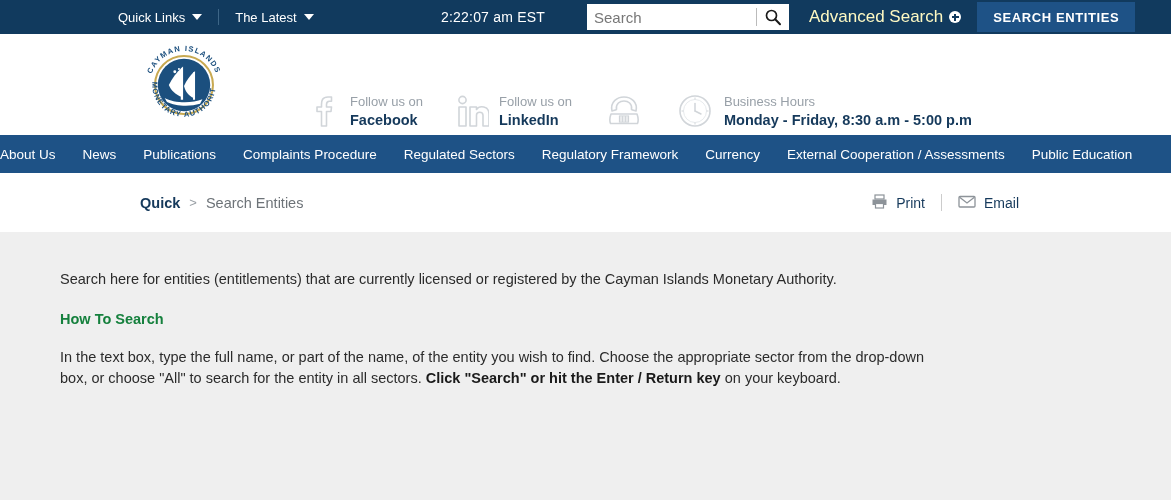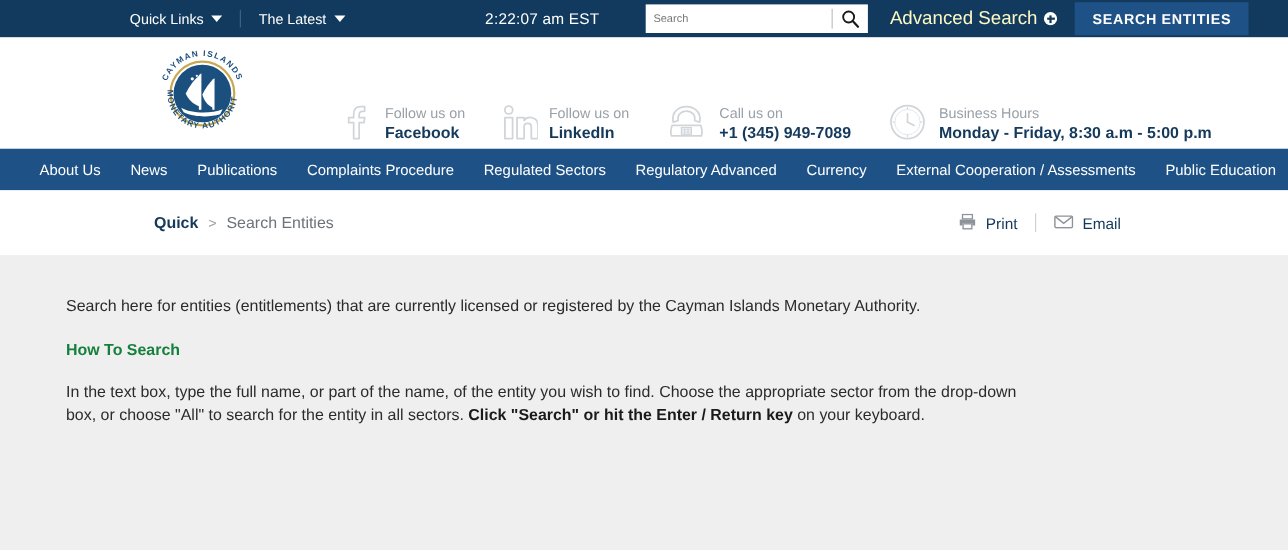--- a/index.html
+++ b/index.html
@@ -63,21 +63,21 @@
     width: 202px; height: 26px;
     background: #ffffff;
     display: flex;
     align-items: center;
     position: relative;
   }
   .searchbox input {
     border: 0; outline: 0;
     width: 160px; height: 24px;
     margin-left: 7px;
-    font-size: 10px;
+    font-size: 15px;
     font-family: "Liberation Sans", sans-serif;
     color: #333;
     background: transparent;
   }
   .searchbox input::placeholder { color: #777; }
   .sb-sep {
     position: absolute; right: 32px;
     width: 1px; height: 18px; background: #bbb;
   }
   .sb-icon {
@@ -147,21 +147,20 @@
   .c-top { font-size: 13px; color: #98a0a8; }
   .c-bot { font-size: 14.5px; color: #15395b; font-weight: bold; }
   .c-bot.link { color: #15395b; cursor: pointer; }
 
   
   .mainnav {
     height: 38px;
     background: #1e5286;
     display: flex;
     align-items: center;
-    padding-left: 36px;
   }
   .nav-item {
     color: #ffffff;
     font-size: 13.5px;
     margin-right: 27px;
     cursor: pointer;
     white-space: nowrap;
   }
   .nav-item:last-child { margin-right: 0; }
 
@@ -316,24 +315,20 @@
         <svg width="40" height="40" viewBox="0 0 40 40">
           <path d="M8 21 C6 12 13 7 20 7 C27 7 34 12 32 21 C30.5 20.5 28.5 20 27.5 19.5 C28.5 13.5 24 11 20 11 C16 11 11.5 13.5 12.5 19.5 C11.5 20 9.5 20.5 8 21 Z" fill="none" stroke="#c9ced3" stroke-width="1.6" stroke-linejoin="round"></path>
           <path d="M7 24 L33 24 C34.5 28 34.5 31 33.5 33.5 L6.5 33.5 C5.5 31 5.5 28 7 24 Z" fill="none" stroke="#c9ced3" stroke-width="1.6" stroke-linejoin="round"></path>
           <rect x="15.5" y="26" width="9" height="6" fill="none" stroke="#c9ced3" stroke-width="1.2"></rect>
           <line x1="18.5" y1="26" x2="18.5" y2="32" stroke="#c9ced3" stroke-width="0.9"></line>
           <line x1="21.5" y1="26" x2="21.5" y2="32" stroke="#c9ced3" stroke-width="0.9"></line>
           <line x1="15.5" y1="28" x2="24.5" y2="28" stroke="#c9ced3" stroke-width="0.9"></line>
           <line x1="15.5" y1="30" x2="24.5" y2="30" stroke="#c9ced3" stroke-width="0.9"></line>
         </svg>
       </span>
-      <span class="c-txt">
-        <div class="c-top">Call us on</div>
-        <div class="c-bot">+1 (345) 949-7089</div>
-      </span>
     </div>
 
     <div class="contact">
       <span class="c-icon">
         <svg width="38" height="40" viewBox="0 0 38 40">
           <circle cx="19" cy="21" r="15" fill="none" stroke="#c9ced3" stroke-width="1.6"></circle>
           <circle cx="19" cy="21" r="11.5" fill="none" stroke="#dfe3e6" stroke-width="0.9"></circle>
           <line x1="19" y1="21" x2="19" y2="13.5" stroke="#c9ced3" stroke-width="1.5" stroke-linecap="round"></line>
           <line x1="19" y1="21" x2="25" y2="24" stroke="#c9ced3" stroke-width="1.5" stroke-linecap="round"></line>
           <line x1="19" y1="7.5" x2="19" y2="9.5" stroke="#c9ced3" stroke-width="1"></line>
@@ -350,21 +345,21 @@
 
   </div>
 </div>
 
 <nav class="mainnav">
   <span class="nav-item">About Us</span>
   <span class="nav-item">News</span>
   <span class="nav-item">Publications</span>
   <span class="nav-item">Complaints Procedure</span>
   <span class="nav-item">Regulated Sectors</span>
-  <span class="nav-item">Regulatory Advanced</span>
+  <span class="nav-item">Regulatory Framework</span>
   <span class="nav-item">Currency</span>
   <span class="nav-item">External Cooperation / Assessments</span>
   <span class="nav-item">Public Education</span>
 
 </nav>
 
 <div class="crumbband">
   <div class="crumbs">
     <span class="crumb-home">Quick</span>
     <span class="crumb-sep">&gt;</span>

